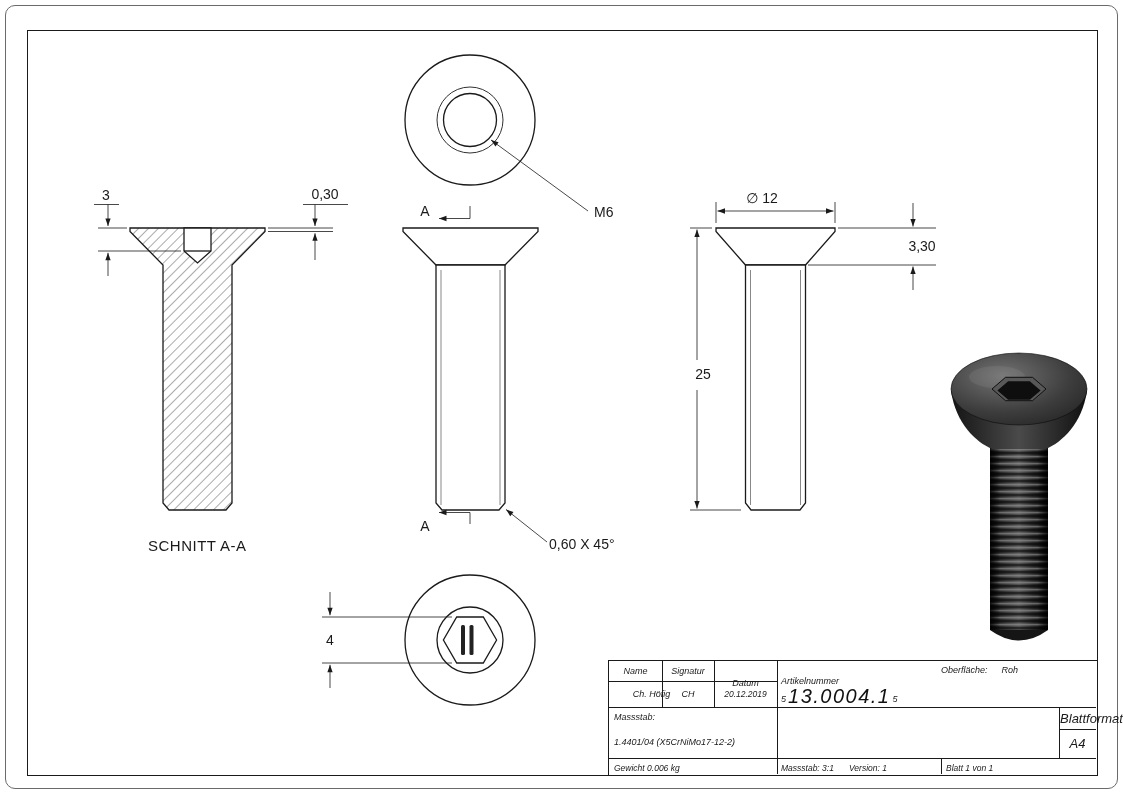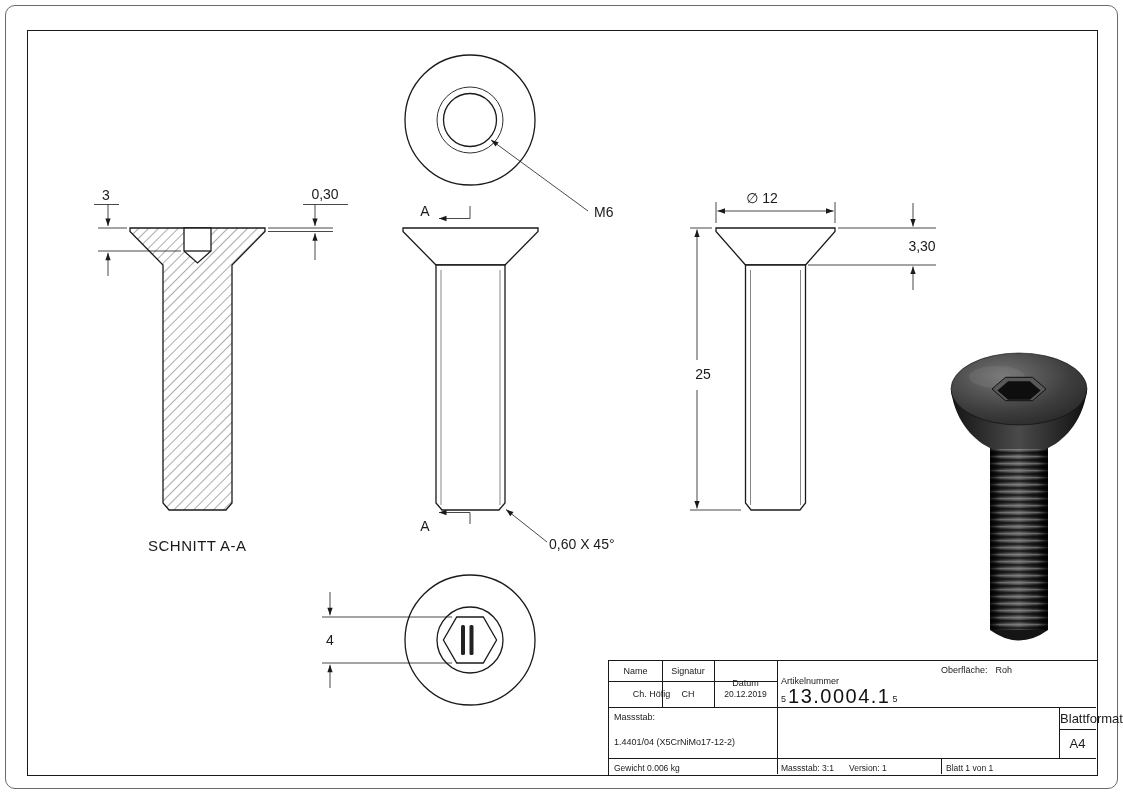--- a/index.html
+++ b/index.html
@@ -22,21 +22,21 @@
   .olf { stroke:#1a1a1a; stroke-width:1.3; fill:#ffffff; }
   .hf  { stroke:#1a1a1a; stroke-width:1.3; fill:url(#hatch); }
   .dl  { stroke:#1a1a1a; stroke-width:0.8; fill:none; }
   .tl  { stroke:#555555; stroke-width:0.7; fill:none; }
   .dt  { font-size:14px; fill:#1a1a1a; }
   .dt2 { font-size:15px; fill:#1a1a1a; letter-spacing:0.5px; }
 
   
   .tb {
     position:absolute; left:608px; top:660px; width:490px; height:116px;
-    border:1.4px solid #1a1a1a; background:#fff;
+    border:1.4px solid #1a1a1a; background:#fff;font-style:italic;
   }
   .tb .vl { position:absolute; width:1px; background:#1a1a1a; }
   .tb .hl { position:absolute; height:1px; background:#1a1a1a; }
   .cell { position:absolute; display:flex; align-items:center; justify-content:center; font-size:9px; white-space:nowrap; }
   .lbl  { position:absolute; font-size:9px; white-space:nowrap; }
   .artnum { position:absolute; left:172px; top:20px; height:26px; display:flex; align-items:flex-end; padding-bottom:1px; }
   .small5 { font-size:9px; line-height:1; margin-bottom:2px; }
   .bignum { font-size:20px; line-height:1; letter-spacing:1.5px; margin:0 2px; color:#111; }
   .foot { position:absolute; top:97px; height:20px; display:flex; align-items:center; font-size:8.5px; white-space:nowrap; }
 </style>
@@ -206,21 +206,21 @@
     <div class="vl" style="left:450px;top:46px;height:51px"></div>
     <div class="hl" style="top:20px;left:0;width:168px"></div>
     <div class="hl" style="top:46px;left:0;width:487px"></div>
     <div class="hl" style="top:97px;left:0;width:487px"></div>
     <div class="hl" style="top:68px;left:450px;width:37px"></div>
 
     <div class="cell" style="left:0;top:0;width:53px;height:20px">Name</div>
     <div class="cell" style="left:53px;top:0;width:52px;height:20px">Signatur</div>
     <div class="cell" style="left:105px;top:12px;width:63px;height:20px">Datum</div>
     <div class="lbl" style="left:172px;top:15px">Artikelnummer</div>
-    <div style="position:absolute;left:332px;top:4px;display:flex;gap:8px;font-size:9px">
+    <div style="position:absolute;left:332px;top:4px;display:flex;gap:14px;font-size:9px">
       <span>Oberfläche:</span>
       <span>Roh</span>
     </div>
 
     <div class="cell" style="left:16px;top:20px;width:53px;height:26px">Ch. Höfig</div>
     <div class="cell" style="left:53px;top:20px;width:52px;height:26px">CH</div>
     <div class="cell" style="left:105px;top:20px;width:63px;height:26px;font-size:8.5px">20.12.2019</div>
     <div class="artnum">
       <span class="small5">5</span>
       <span class="bignum">13.0004.1</span>

